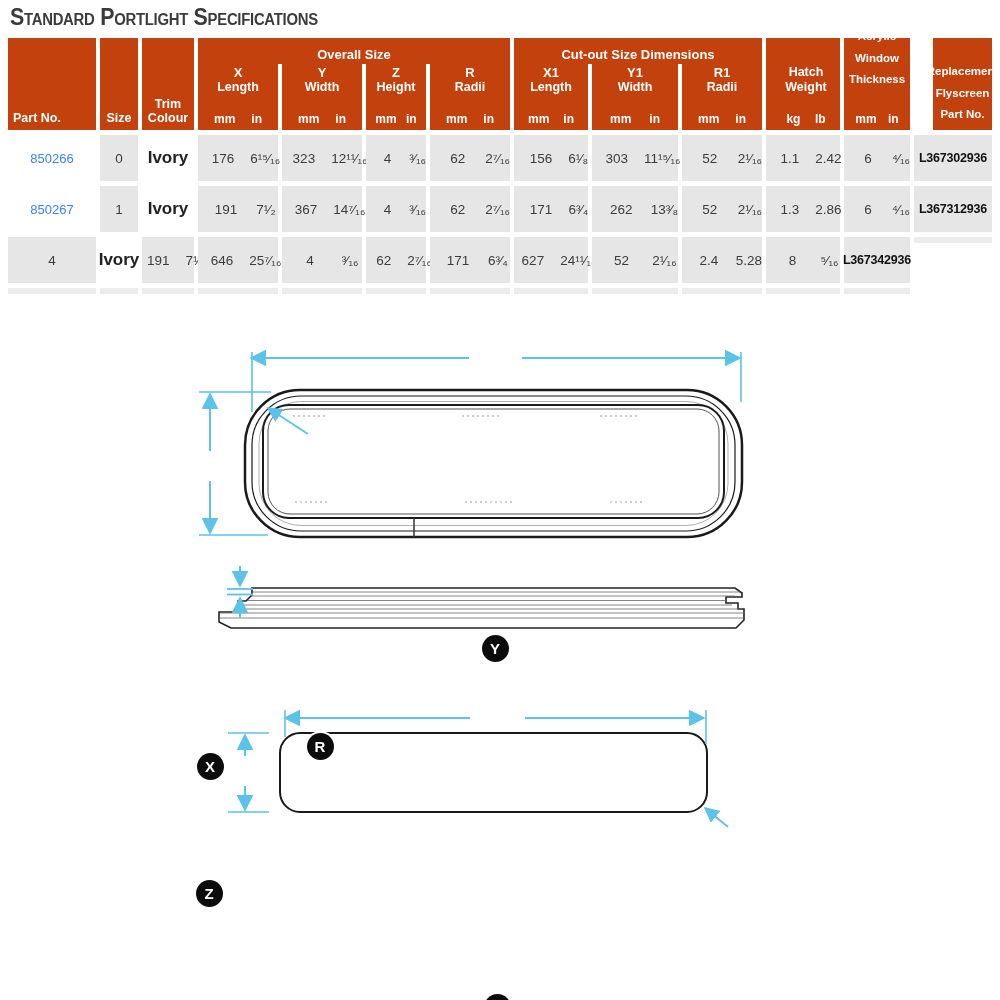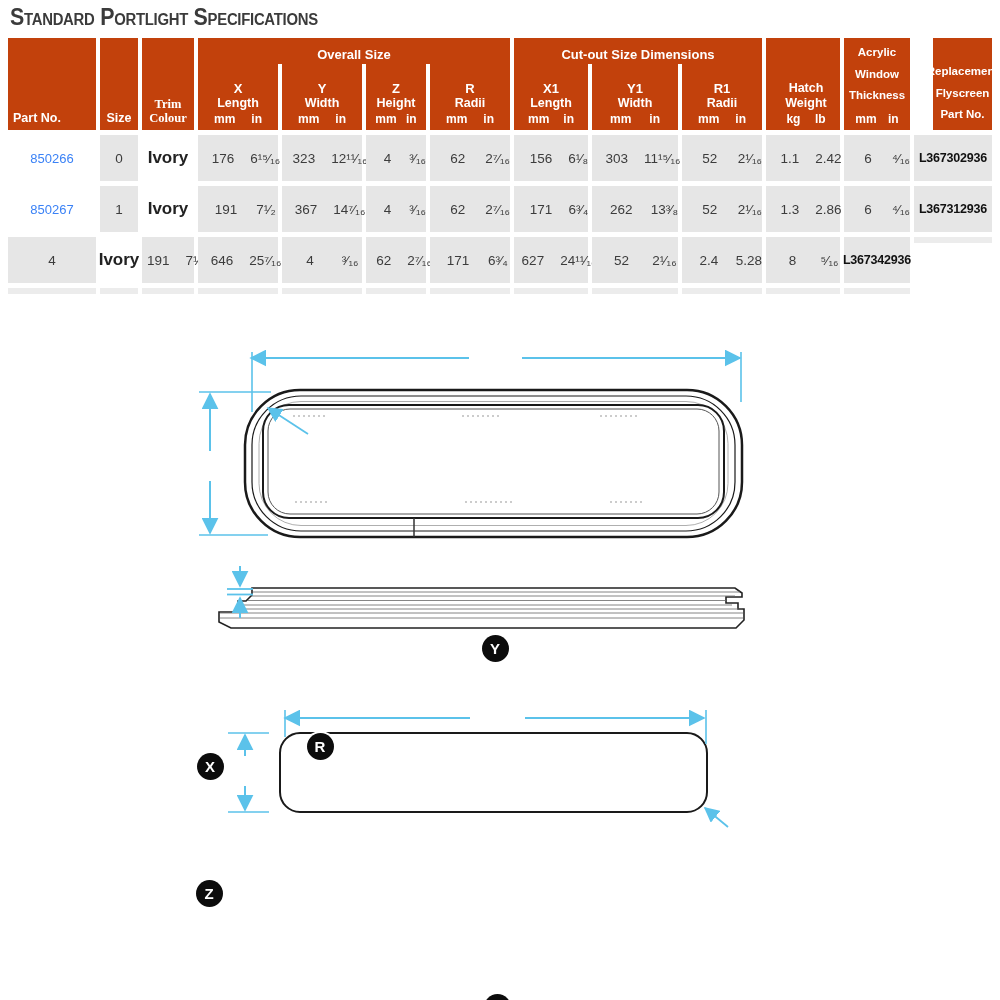--- a/index.html
+++ b/index.html
@@ -18,26 +18,26 @@
     display:grid;
     grid-template-columns:88px 38px 52px 80px 80px 60px 80px 74px 86px 80px 74px 66px 78px;
     grid-template-rows:26px 66px 51px 51px 51px 11px;
     column-gap:4px;row-gap:0;
   }
   .hc{background:#c2410c;color:#fff;font-weight:bold;font-size:12.5px;line-height:1.18;
       display:flex;flex-direction:column;justify-content:flex-end;align-items:center;
       text-align:left;padding-bottom:4px;}
   .hc.group{flex-direction:row;align-items:flex-end;justify-content:center;padding-bottom:2px;font-size:13px;}
   .hc.left{align-items:flex-start;padding-left:5px;}
-  .hc .units{display:flex;width:100%;justify-content:space-evenly;font-size:12px;margin-top:1px;}
+  .hc .units{display:flex;width:100%;justify-content:space-evenly;font-size:12px;margin-top:17px;}
   .hc .code{font-size:13px;}
   .hc.small{font-size:11.5px;gap:8px;}
   .h-part{grid-area:1/1/3/2;}
   .h-size{grid-area:1/2/3/3;}
-  .h-trim{grid-area:1/3/3/4;font-family:Liberation Serif, serif;}
+  .h-trim{grid-area:1/3/3/4;}
   .h-overall{grid-area:1/4/2/8;}
   .h-cutout{grid-area:1/8/2/11;}
   .h-hatch{grid-area:1/11/3/12;padding-left:6px;}
   .h-acrylic{grid-area:1/12/3/13;}
   .h-repl{grid-area:1/13/3/14;margin-left:19px;}
 
   .bc{background:#e6e6e6;margin-top:5px;display:flex;align-items:center;justify-content:center;
       font-size:13.5px;color:#3c3c3c;}
   .bc.white{background:#fff;}
   .bc.pn{font-size:13px;color:#3b82f6;}

